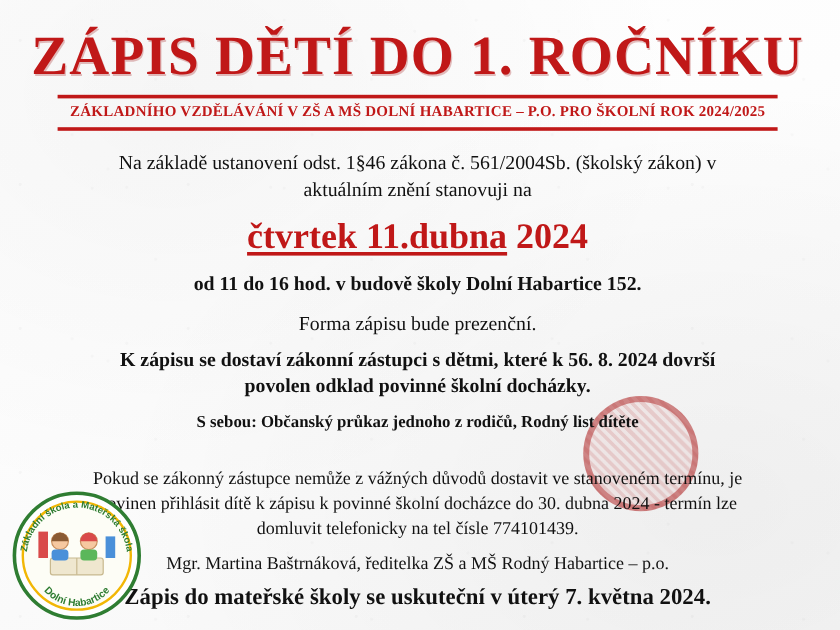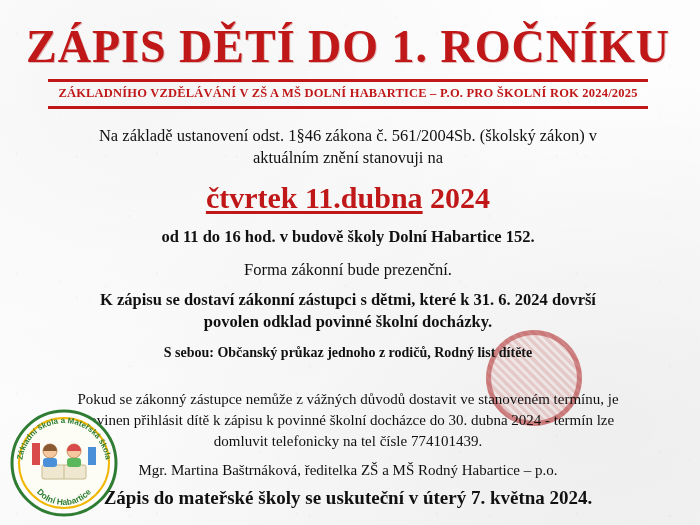--- a/index.html
+++ b/index.html
@@ -170,24 +170,24 @@
 
     <div class="bigred">
       <span class="ul">čtvrtek 11.dubna</span>
       <span>2024</span>
     </div>
 
     <div class="line-bold">
       <span>od 11 do 16 hod. v budově školy </span><span class="bold">Dolní Habartice 152</span><span>.</span>
     </div>
 
-    <div class="para tight">Forma zákonní bude prezenční.</div>
+    <div class="para tight">Forma zápisu bude prezenční.</div>
 
     <div class="line-bold">
-      <div>K zápisu se dostaví zákonní zástupci s dětmi, které k 31. 6. 2024 dovrší</div>
+      <div>K zápisu se dostaví zákonní zástupci s dětmi, které k 56. 8. 2024 dovrší</div>
       <div>povolen odklad povinné školní docházky.</div>
     </div>
 
     <div class="small">S sebou: Občanský průkaz jednoho z rodičů, Rodný list dítěte</div>
 
     <div class="mid">Pokud se zákonný zástupce nemůže z vážných důvodů dostavit ve stanoveném termínu, je povinen přihlásit dítě k zápisu k povinné školní docházce do 30. dubna 2024 - termín lze domluvit telefonicky na tel čísle 774101439.</div>
 
     <div class="sign">Mgr. Martina Baštrnáková, ředitelka ZŠ a MŠ Rodný Habartice – p.o.</div>
 
     <div class="footer-bold">Zápis do mateřské školy se uskuteční v úterý 7. května 2024.</div>

